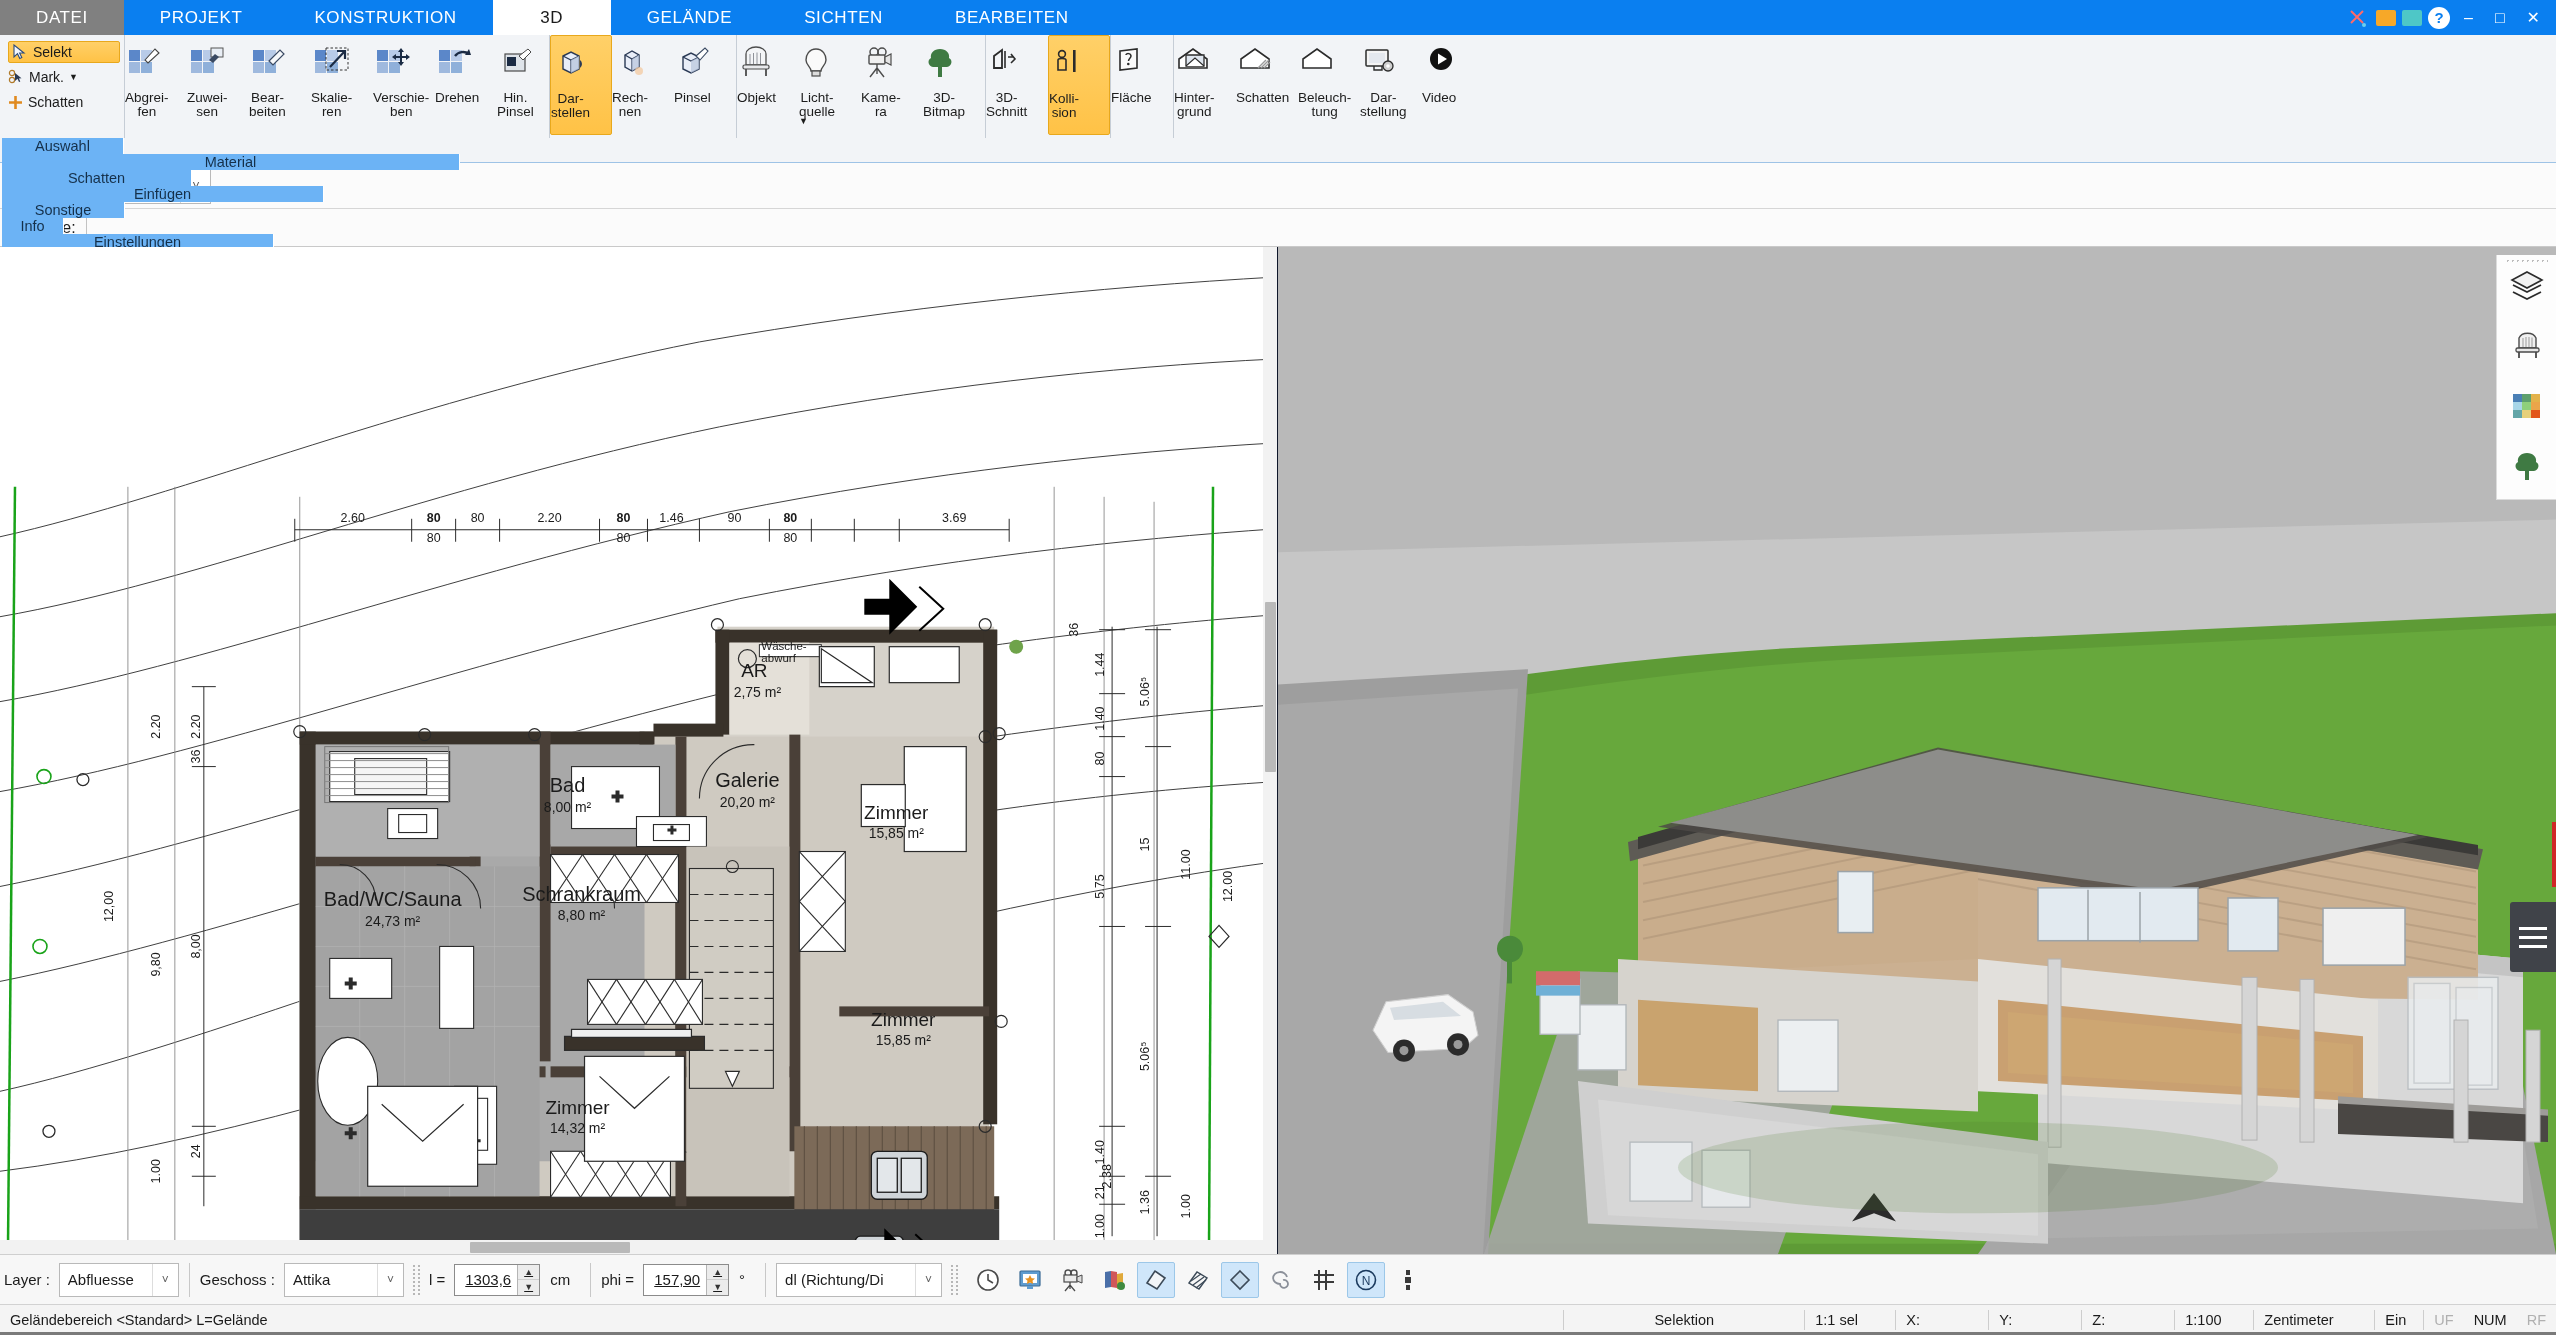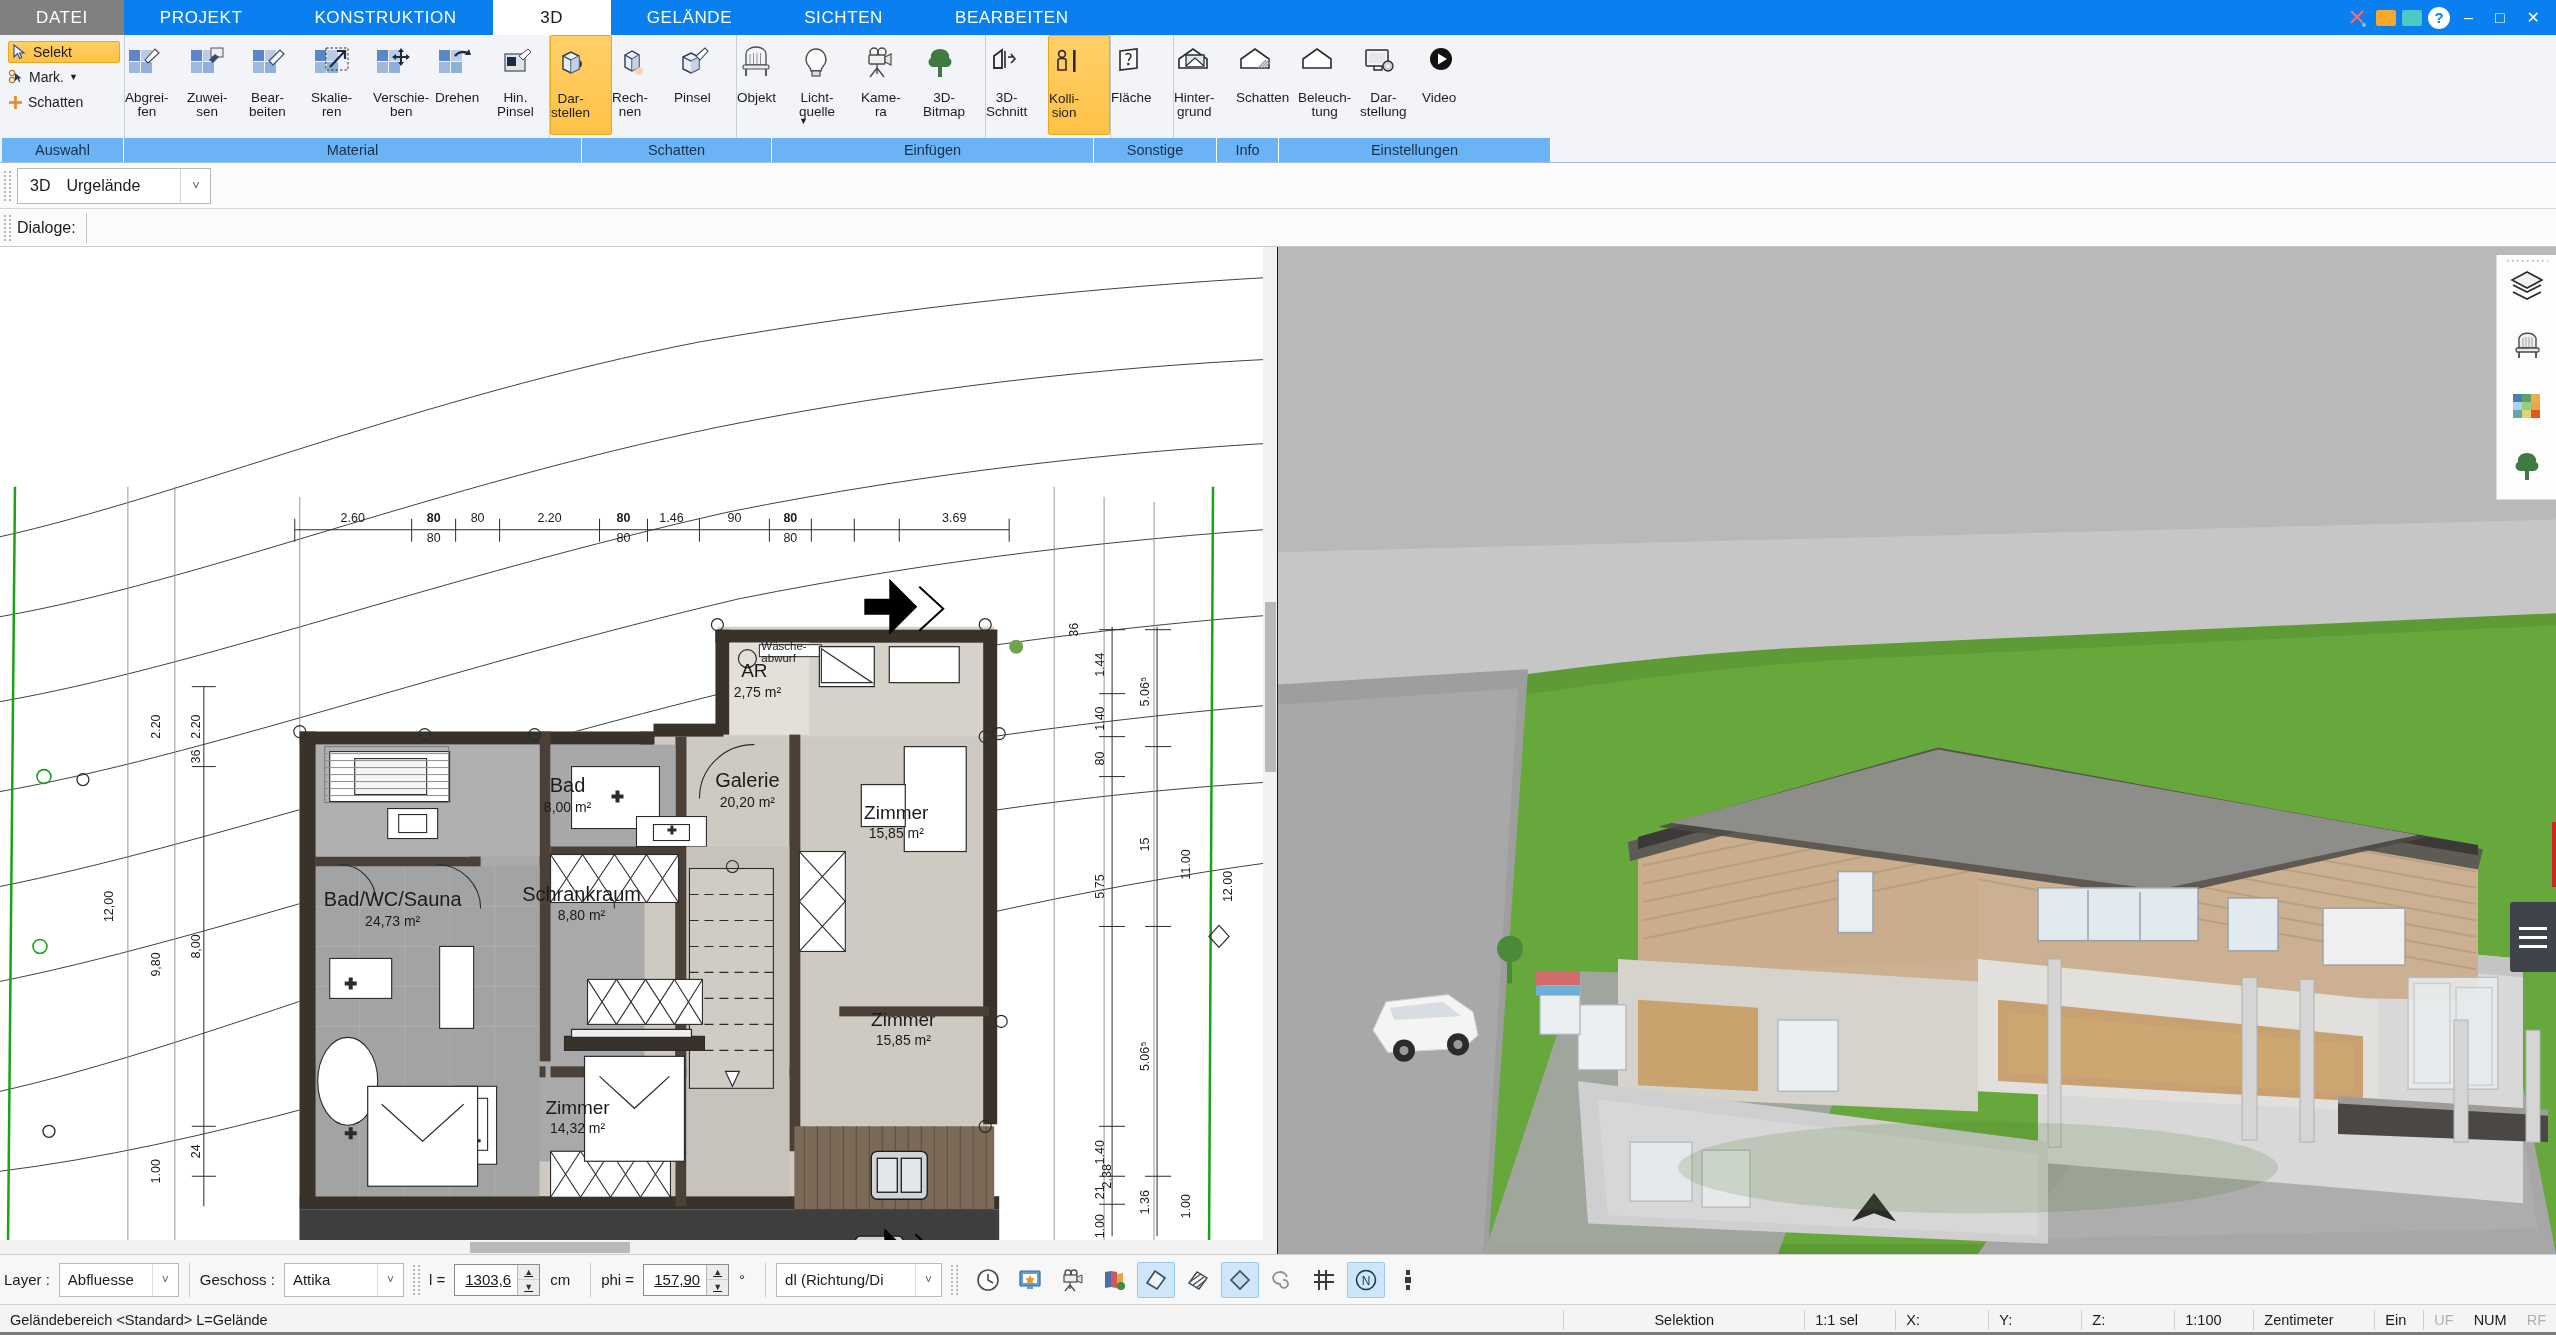--- a/index.html
+++ b/index.html
@@ -58,21 +58,21 @@
   .rbtn .lbl { margin-top: 4px; font-size: 13.5px; white-space: pre-line; }
 
   
   .auswahl-col { width: 122px; padding: 6px 4px 0 6px; display:flex; flex-direction:column; gap:3px; }
   .aw-row { display:flex; align-items:center; gap:5px; font-size:14px; color:#1b1b1b; height:22px;}
   .aw-row.sel { background:linear-gradient(#ffd068,#ffc246); border:1px solid #e8a81c; border-radius:2px; padding:0 3px;}
 
   
   .ribbon-groups {
     height: 24px; display: flex; align-items: stretch;
-    background: transparent; padding-left: 2px;
+    background: transparent; padding-left: 2px; flex-direction: column;
   }
   .gtitle {
     display:flex; align-items:center; justify-content:center;
     background:#6cb3f5; color:#15304a; font-size:14.5px;
     border-right: 1px solid #ffffff;
   }
   .gtitle.plain { background:transparent; border:none; }
 
   
   .subbar {

